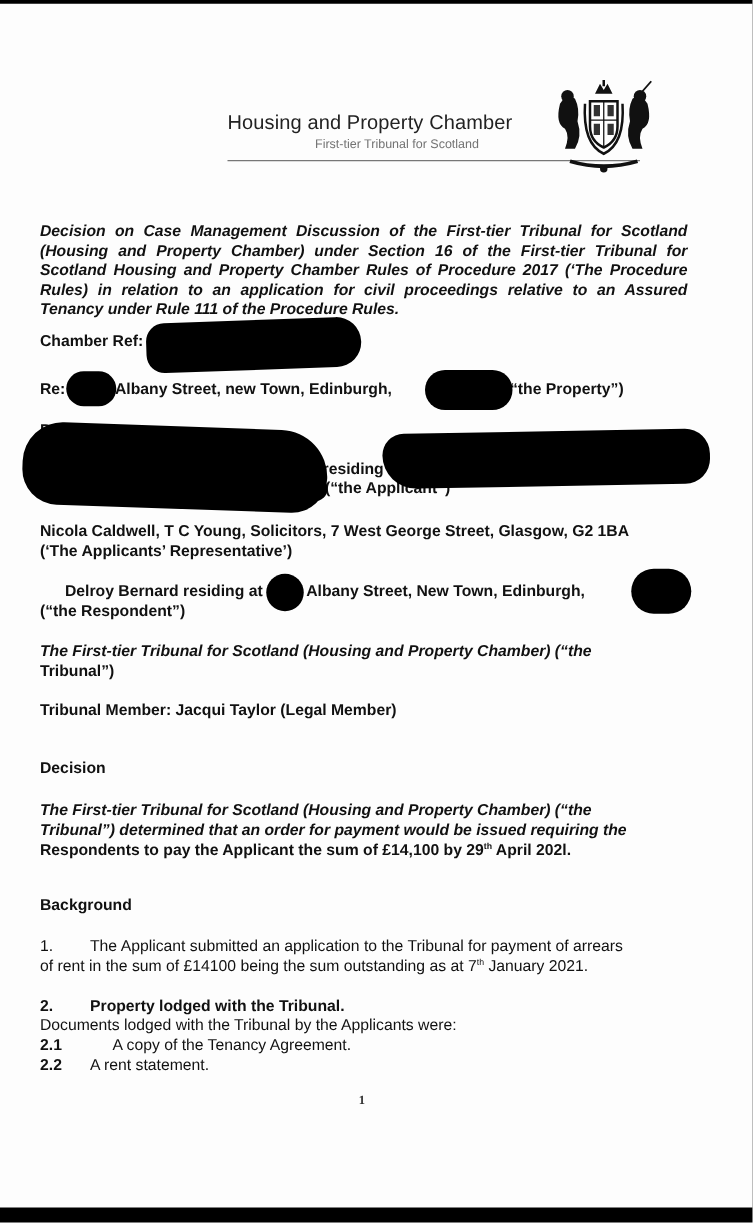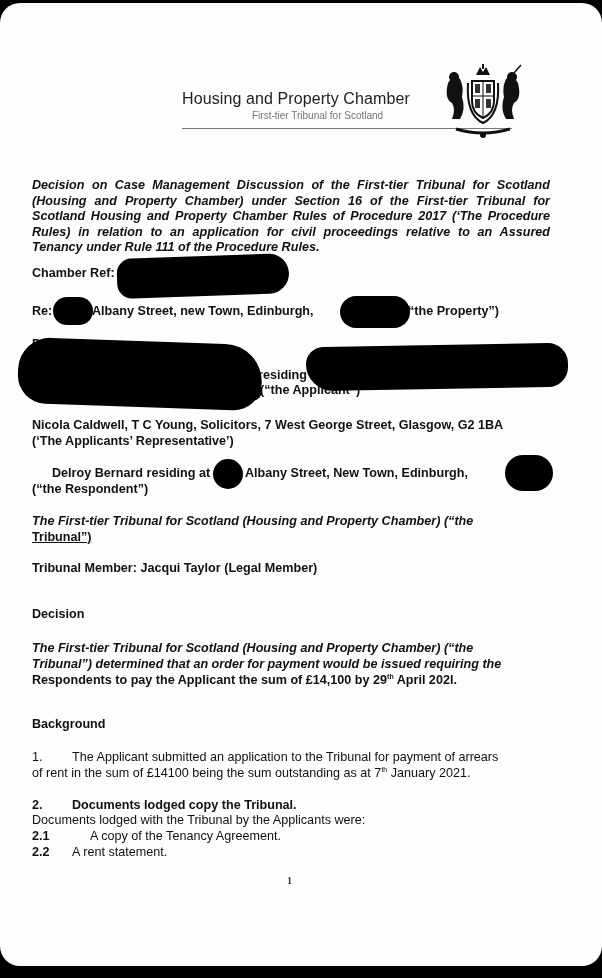--- a/index.html
+++ b/index.html
@@ -1,17 +1,17 @@
 <!DOCTYPE html>
 <html><head>
 <meta charset="utf-8">
 <style>
   html,body{margin:0;padding:0;}
   body{width:602px;height:978px;background:#000;position:relative;overflow:hidden;font-family:"Liberation Sans",sans-serif;color:#111;}
-  .page{position:absolute;left:0;top:3px;width:602px;height:963px;background:#fdfdfd;border-radius:20px;}
+  .page{position:absolute;left:0;top:3px;width:602px;height:963px;background:#fdfdfd;}
   .abs{position:absolute;}
   .b{font-weight:bold;}
   .t{font-size:12.6px;line-height:15.6px;}
   .just{text-align:justify;text-align-last:left;font-style:italic;}
   .blob{position:absolute;background:#000;border-radius:50px;}
   .hdr-title{font-size:16px;color:#222;letter-spacing:0.1px;}
   .hdr-sub{font-size:10px;color:#737373;}
   .hdr-rule{position:absolute;height:1px;background:#777;}
   sup{font-size:7px;line-height:0;vertical-align:super;}
 </style>
@@ -73,36 +73,36 @@
   <div class="abs t b" style="left:32px;top:415px;">Nicola Caldwell, T C Young, Solicitors, 7 West George Street, Glasgow, G2 1BA</div>
   <div class="abs t b" style="left:32px;top:431px;text-align:right;">(‘The Applicants’ Representative’)</div>
 
   <div class="abs t b" style="left:32px;top:463px;padding-left:20px;">Delroy Bernard residing at</div>
   <div class="abs t b" style="left:245px;top:463px;">Albany Street, New Town, Edinburgh,</div>
   <div class="abs t b" style="left:32px;top:479px;">(“the Respondent”)</div>
   <div class="blob" style="left:213px;top:456px;width:30px;height:30px;border-radius:15px;"></div>
   <div class="blob" style="left:505px;top:452px;width:48px;height:36px;border-radius:20px;"></div>
 
   <div class="abs t b just" style="left:32px;top:511px;width:518px;">The First-tier Tribunal for Scotland (Housing and Property Chamber) (“the</div>
-  <div class="abs t b" style="left:32px;top:527px;text-decoration:underline;">Tribunal”)</div>
+  <div class="abs t b" style="left:32px;top:527px;">Tribunal”)</div>
 
   <div class="abs t b" style="left:32px;top:558px;">Tribunal Member: Jacqui Taylor (Legal Member)</div>
 
   <div class="abs t b" style="left:32px;top:604px;">Decision</div>
   <div class="abs t b just" style="left:32px;top:638px;width:518px;">The First-tier Tribunal for Scotland (Housing and Property Chamber) (“the</div>
   <div class="abs t b just" style="left:32px;top:654px;width:518px;">Tribunal”) determined that an order for payment would be issued requiring the</div>
   <div class="abs t b" style="left:32px;top:670px;"><span>Respondents to pay the Applicant the sum of £14,100 by 29</span><sup>th</sup><span> April 202l.</span></div>
 
   <div class="abs t b" style="left:32px;top:714px;">Background</div>
   <div class="abs t" style="left:32px;top:747px;">1.</div>
   <div class="abs t" style="left:72px;top:747px;">The Applicant submitted an application to the Tribunal for payment of arrears</div>
   <div class="abs t" style="left:32px;top:763px;"><span>of rent in the sum of £14100 being the sum outstanding as at 7</span><sup>th</sup><span> January 2021.</span></div>
 
   <div class="abs t b" style="left:32px;top:795px;">2.</div>
-  <div class="abs t b" style="left:72px;top:795px;">Documents lodged copy the Tribunal.</div>
+  <div class="abs t b" style="left:72px;top:795px;">Property lodged with the Tribunal.</div>
   <div class="abs t" style="left:32px;top:810px;">Documents lodged with the Tribunal by the Applicants were:</div>
   <div class="abs t b" style="left:32px;top:826px;">2.1</div>
   <div class="abs t" style="left:72px;top:826px;margin-left:18px;">A copy of the Tenancy Agreement.</div>
   <div class="abs t b" style="left:32px;top:842px;">2.2</div>
   <div class="abs t" style="left:72px;top:842px;">A rent statement.</div>
 
   <div class="abs" style="left:287px;top:872px;font-family:'Liberation Serif',serif;font-size:10px;font-weight:bold;color:#333;">1</div>
 </div>
 
 </body></html>

